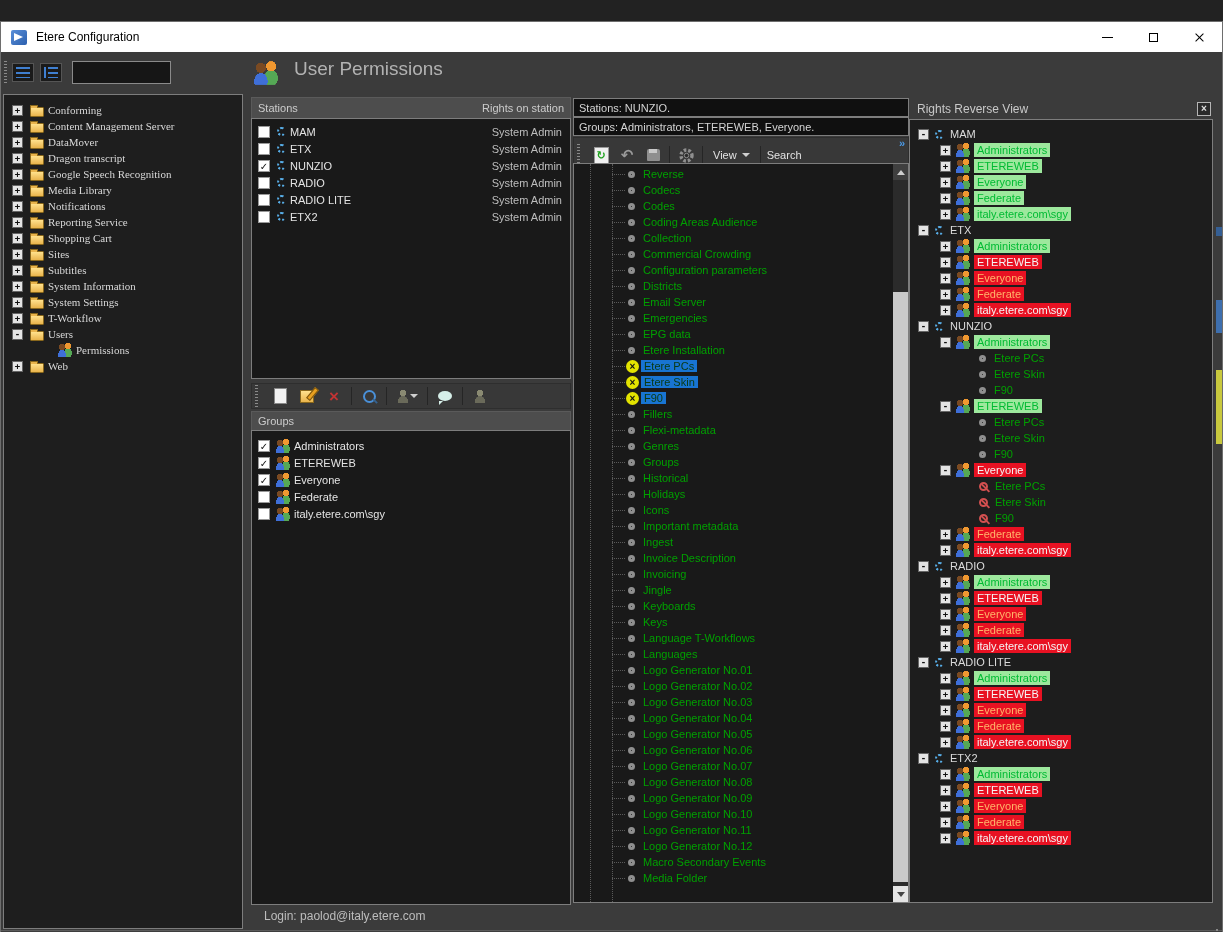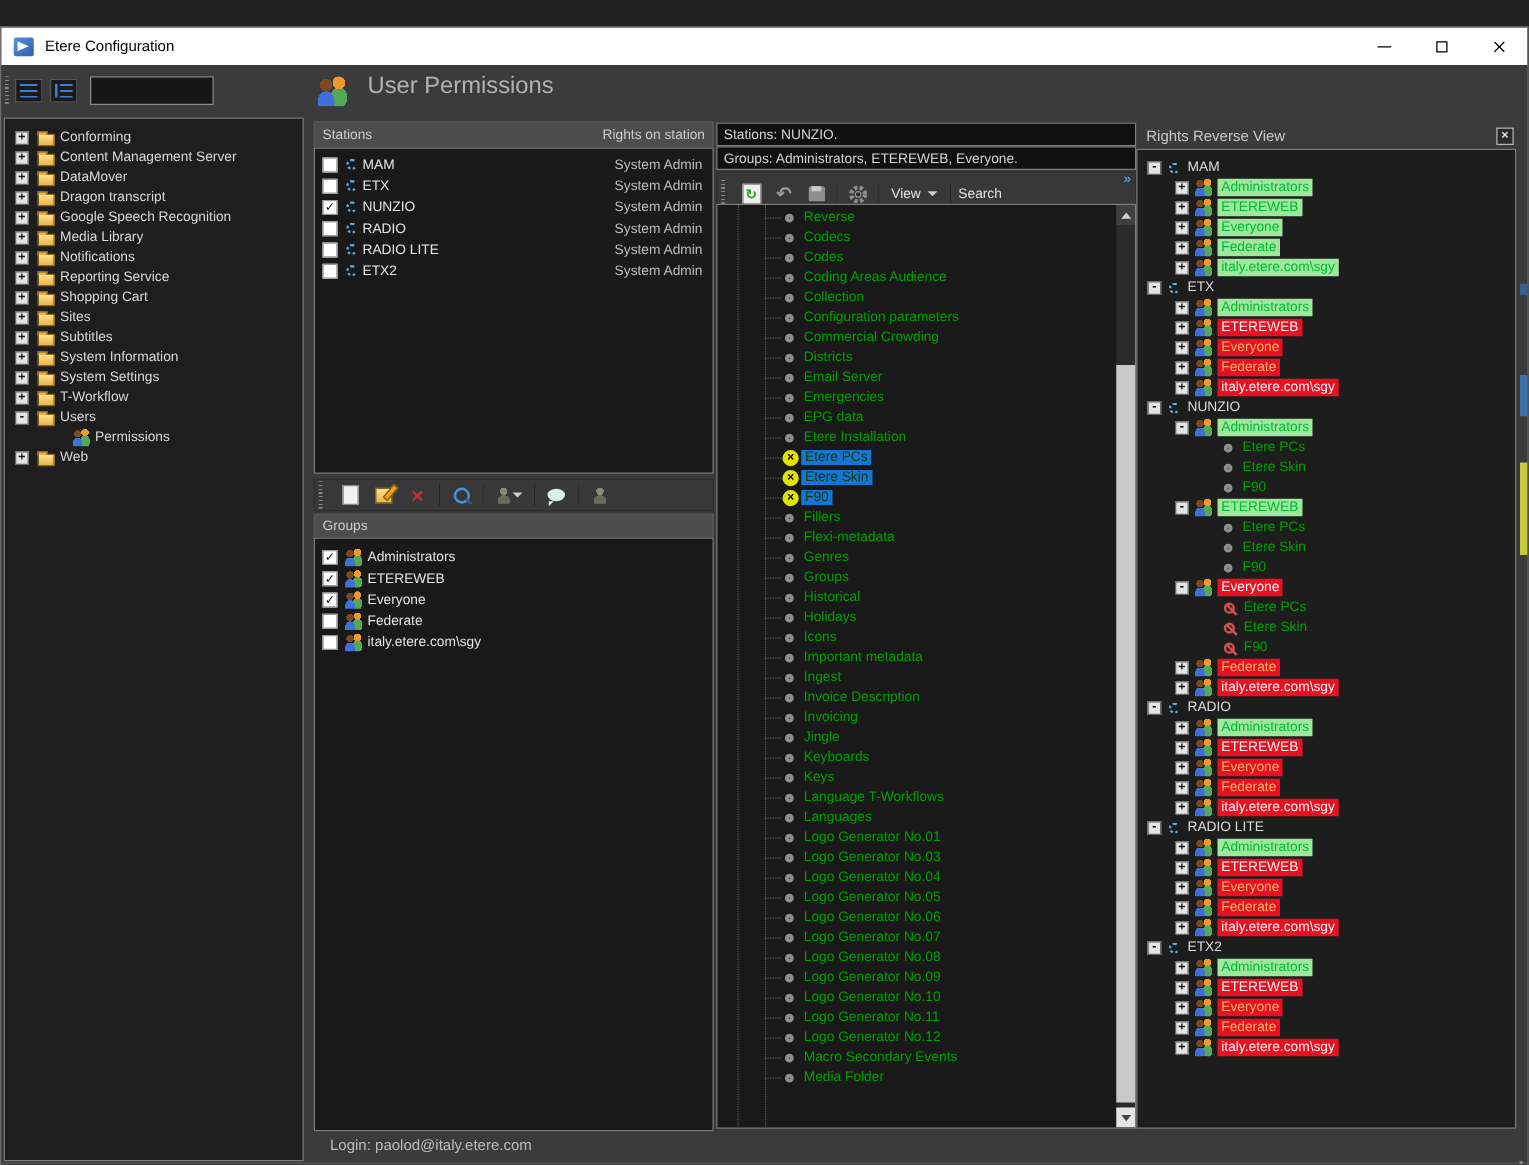--- a/index.html
+++ b/index.html
@@ -72,21 +72,21 @@
   .exp.plus::before{content:"+";} .exp.minus::before{content:"-";}
   .exp.none{visibility:hidden;}
 
   .cb{width:12px;height:12px;flex:none;background:#fff;border:1px solid #999;margin-right:5px;}
   .cb.checked::before{content:"✓";display:block;color:#111;font-size:10px;line-height:11px;text-align:center;}
 
   
   .navpanel{left:2px;top:72px;width:240px;height:835px;background:#1e1e1e;border:1px solid #7d7d7d;
       padding:7px 0 0 6px;overflow:hidden;}
   .trow{display:flex;align-items:center;height:16px;padding-left:calc(2px + var(--lvl,0)*30px);cursor:default;}
-  .tlabel{color:#d8d8d8;white-space:nowrap;}
+  .tlabel{color:#d8d8d8;white-space:nowrap;font-family:Liberation Serif, serif;}
 
   
   .st-hdr{left:250px;top:75px;width:320px;height:22px;justify-content:space-between;}
   .st-list{left:250px;top:96px;width:320px;height:261px;padding-top:4px;}
   .srow{display:flex;align-items:center;height:17px;padding:0 8px 0 6px;}
   .sname{color:#e4e4e4;}
   .sright{margin-left:auto;color:#bdbdbd;text-align:right;}
 
   
   .gtoolbar{position:absolute;left:250px;top:361px;width:320px;height:26px;background:#383838;
@@ -483,26 +483,26 @@
             <span class="mlabel">Coding Areas Audience</span>
           </div>
 
           <div class="mrow">
             <span class="ic ring"></span>
             <span class="mlabel">Collection</span>
           </div>
 
           <div class="mrow">
             <span class="ic ring"></span>
+            <span class="mlabel">Commercial Crowding</span>
+          </div>
+
+          <div class="mrow">
+            <span class="ic ring"></span>
             <span class="mlabel">Configuration parameters</span>
-          </div>
-
-          <div class="mrow">
-            <span class="ic ring"></span>
-            <span class="mlabel">Commercial Crowding</span>
           </div>
 
           <div class="mrow">
             <span class="ic ring"></span>
             <span class="mlabel">Districts</span>
           </div>
 
           <div class="mrow">
             <span class="ic ring"></span>
             <span class="mlabel">Email Server</span>
@@ -616,20 +616,24 @@
           <div class="mrow">
             <span class="ic ring"></span>
             <span class="mlabel">Languages</span>
           </div>
 
           <div class="mrow">
             <span class="ic ring"></span>
             <span class="mlabel">Logo Generator No.01</span>
           </div>
 
+          <div class="mrow">
+            <span class="ic ring"></span>
+            <span class="mlabel">Logo Generator No.02</span>
+          </div>
 
           <div class="mrow">
             <span class="ic ring"></span>
             <span class="mlabel">Logo Generator No.03</span>
           </div>
 
           <div class="mrow">
             <span class="ic ring"></span>
             <span class="mlabel">Logo Generator No.04</span>
           </div>

